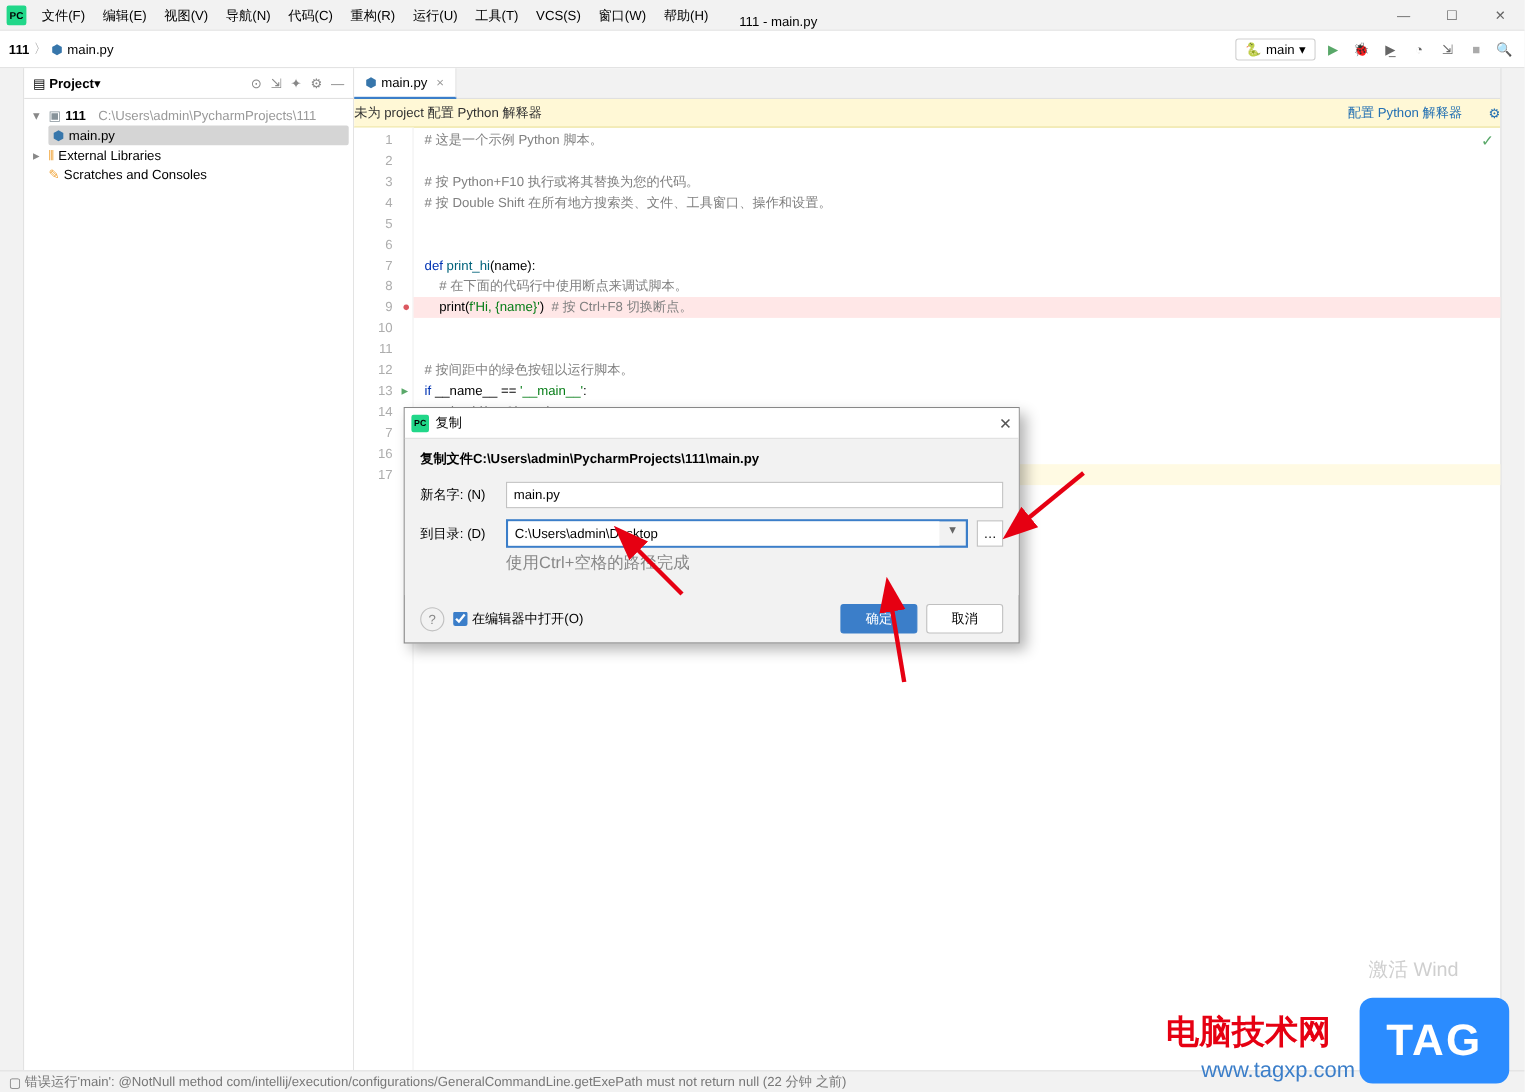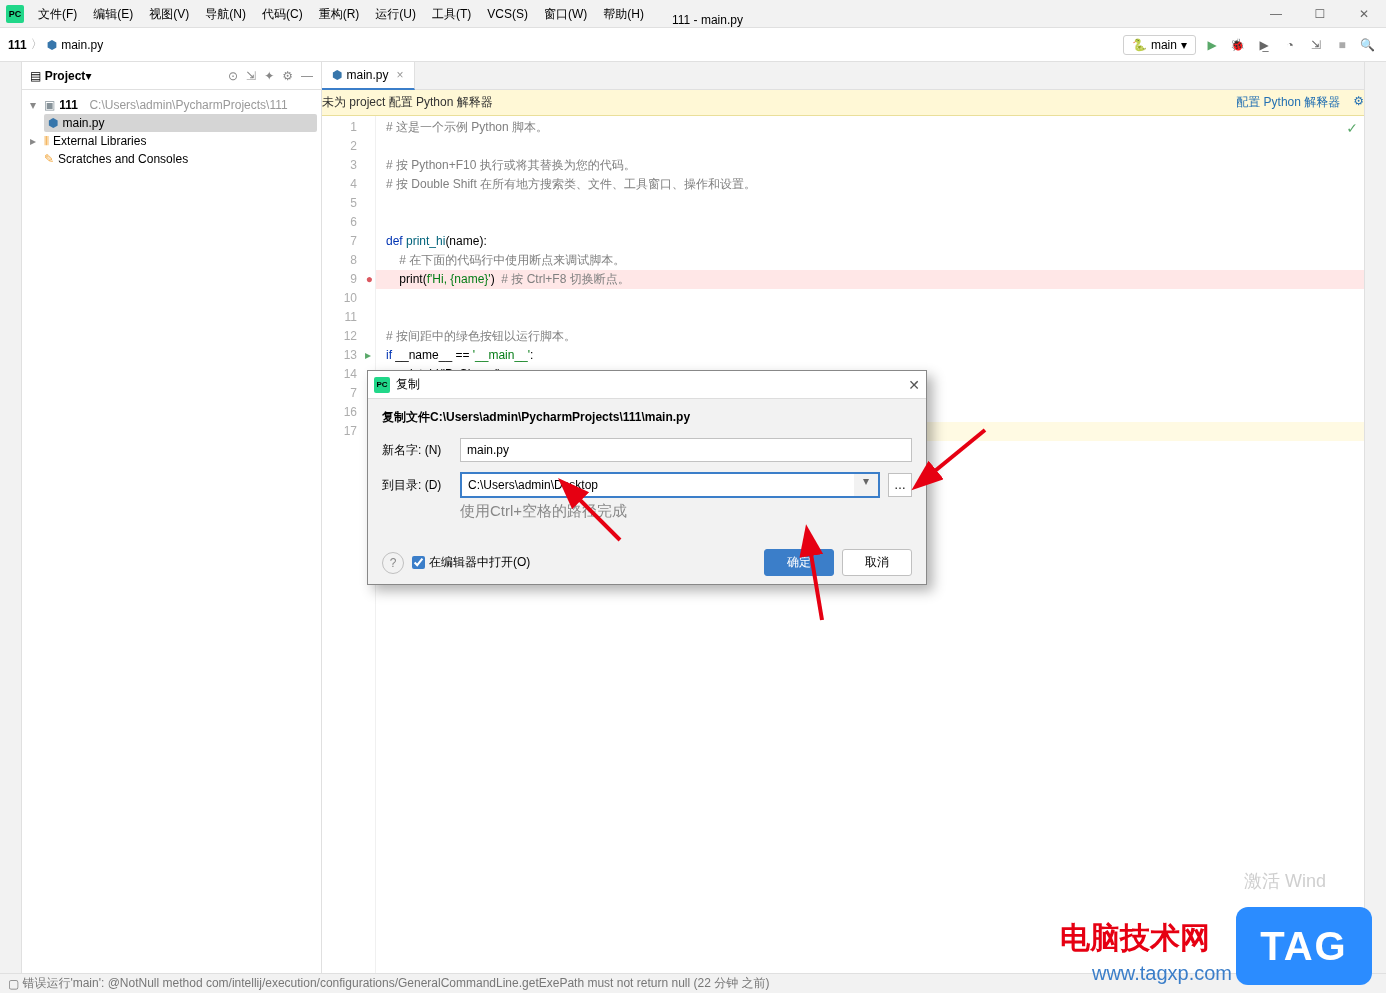--- a/index.html
+++ b/index.html
@@ -31,21 +31,21 @@
 .tree .row .arrow { width:10px; color:#888; }
 .tree .indent { margin-left:18px; }
 .tree .selected { background:#d5d5d5; border-radius:2px; }
 .folder-ico { color:#87939a; }
 .pyico { color:#3776ab; }
 .editor-area { flex:1; display:flex; flex-direction:column; background:#fff; min-width:0; }
 .tabs { height:28px; border-bottom:1px solid #e0e0e0; display:flex; align-items:center; background:#f2f2f2; }
 .tab { height:28px; padding:0 10px; display:flex; align-items:center; gap:4px; background:#fff; border-right:1px solid #e0e0e0; border-bottom:2px solid #3b7ec9; }
 .tab .x { color:#999; margin-left:4px; }
 .banner { background:#fff8d6; border-bottom:1px solid #eadf9a; padding:4px 0; display:flex; align-items:center; color:#333; }
-.banner .cfg { margin-left:auto; color:#2470b3; display:flex; gap:13px; }
+.banner .cfg { margin-left:auto; color:#2470b3; display:flex; gap:24px; align-items:center; }
 .code { flex:1; display:flex; font-family:"JetBrains Mono",Consolas,monospace; font-size:13px; position:relative; }
 .gutter { width:54px; background:#fff; text-align:right; color:#adadad; padding-top:2px; border-right:1px solid #f0f0f0; }
 .gutter .ln { height:19px; line-height:19px; padding-right:18px; position:relative; }
 .breakpoint::before { content:"●"; color:#db5860; position:absolute; right:2px; }
 .runmark::after { content:"▸"; color:#59a869; position:absolute; right:4px; }
 .checkmark { position:absolute; right:6px; top:4px; color:#59a869; font-size:14px; }
 .codelines { flex:1; padding-top:2px; }
 .codelines .cl { height:19px; line-height:19px; padding-left:10px; white-space:pre; }
 .hl-line { background:#ffe7e7; }
 .cur-line { background:#fffae3; }

